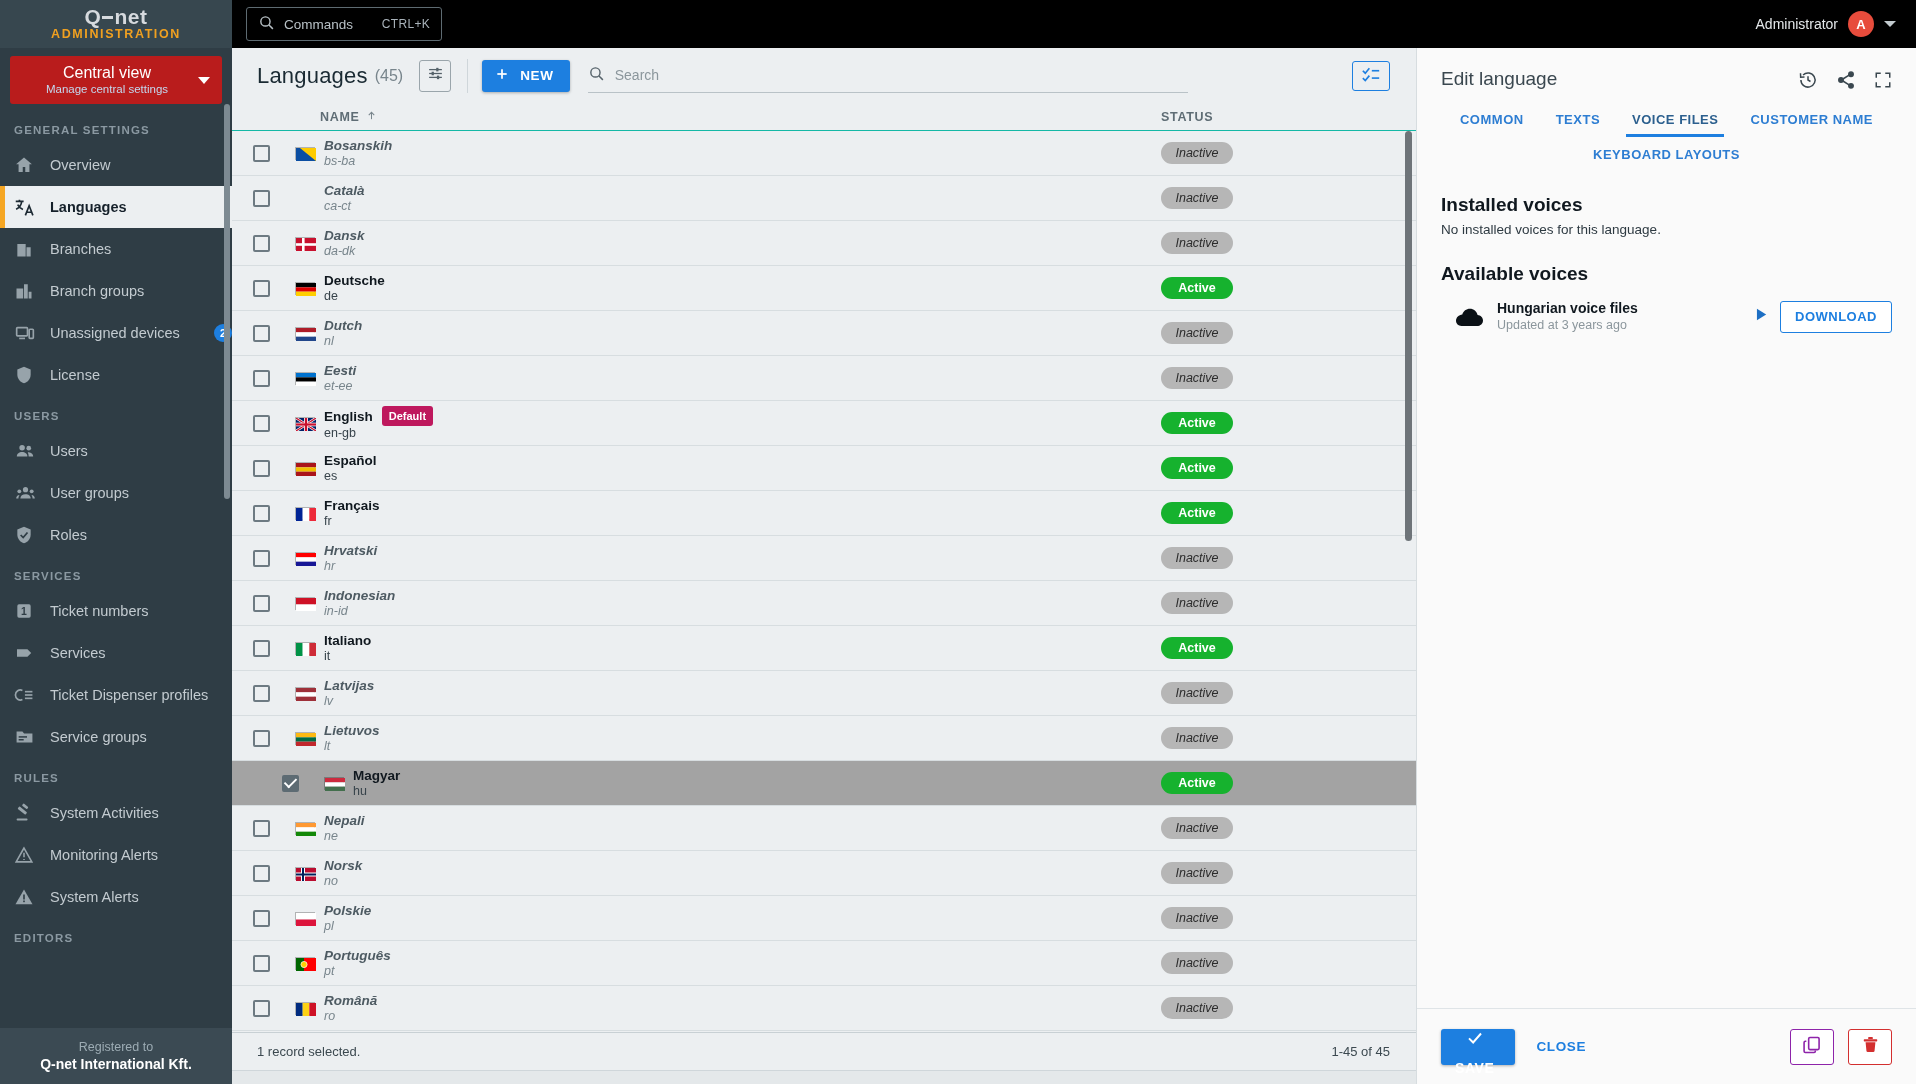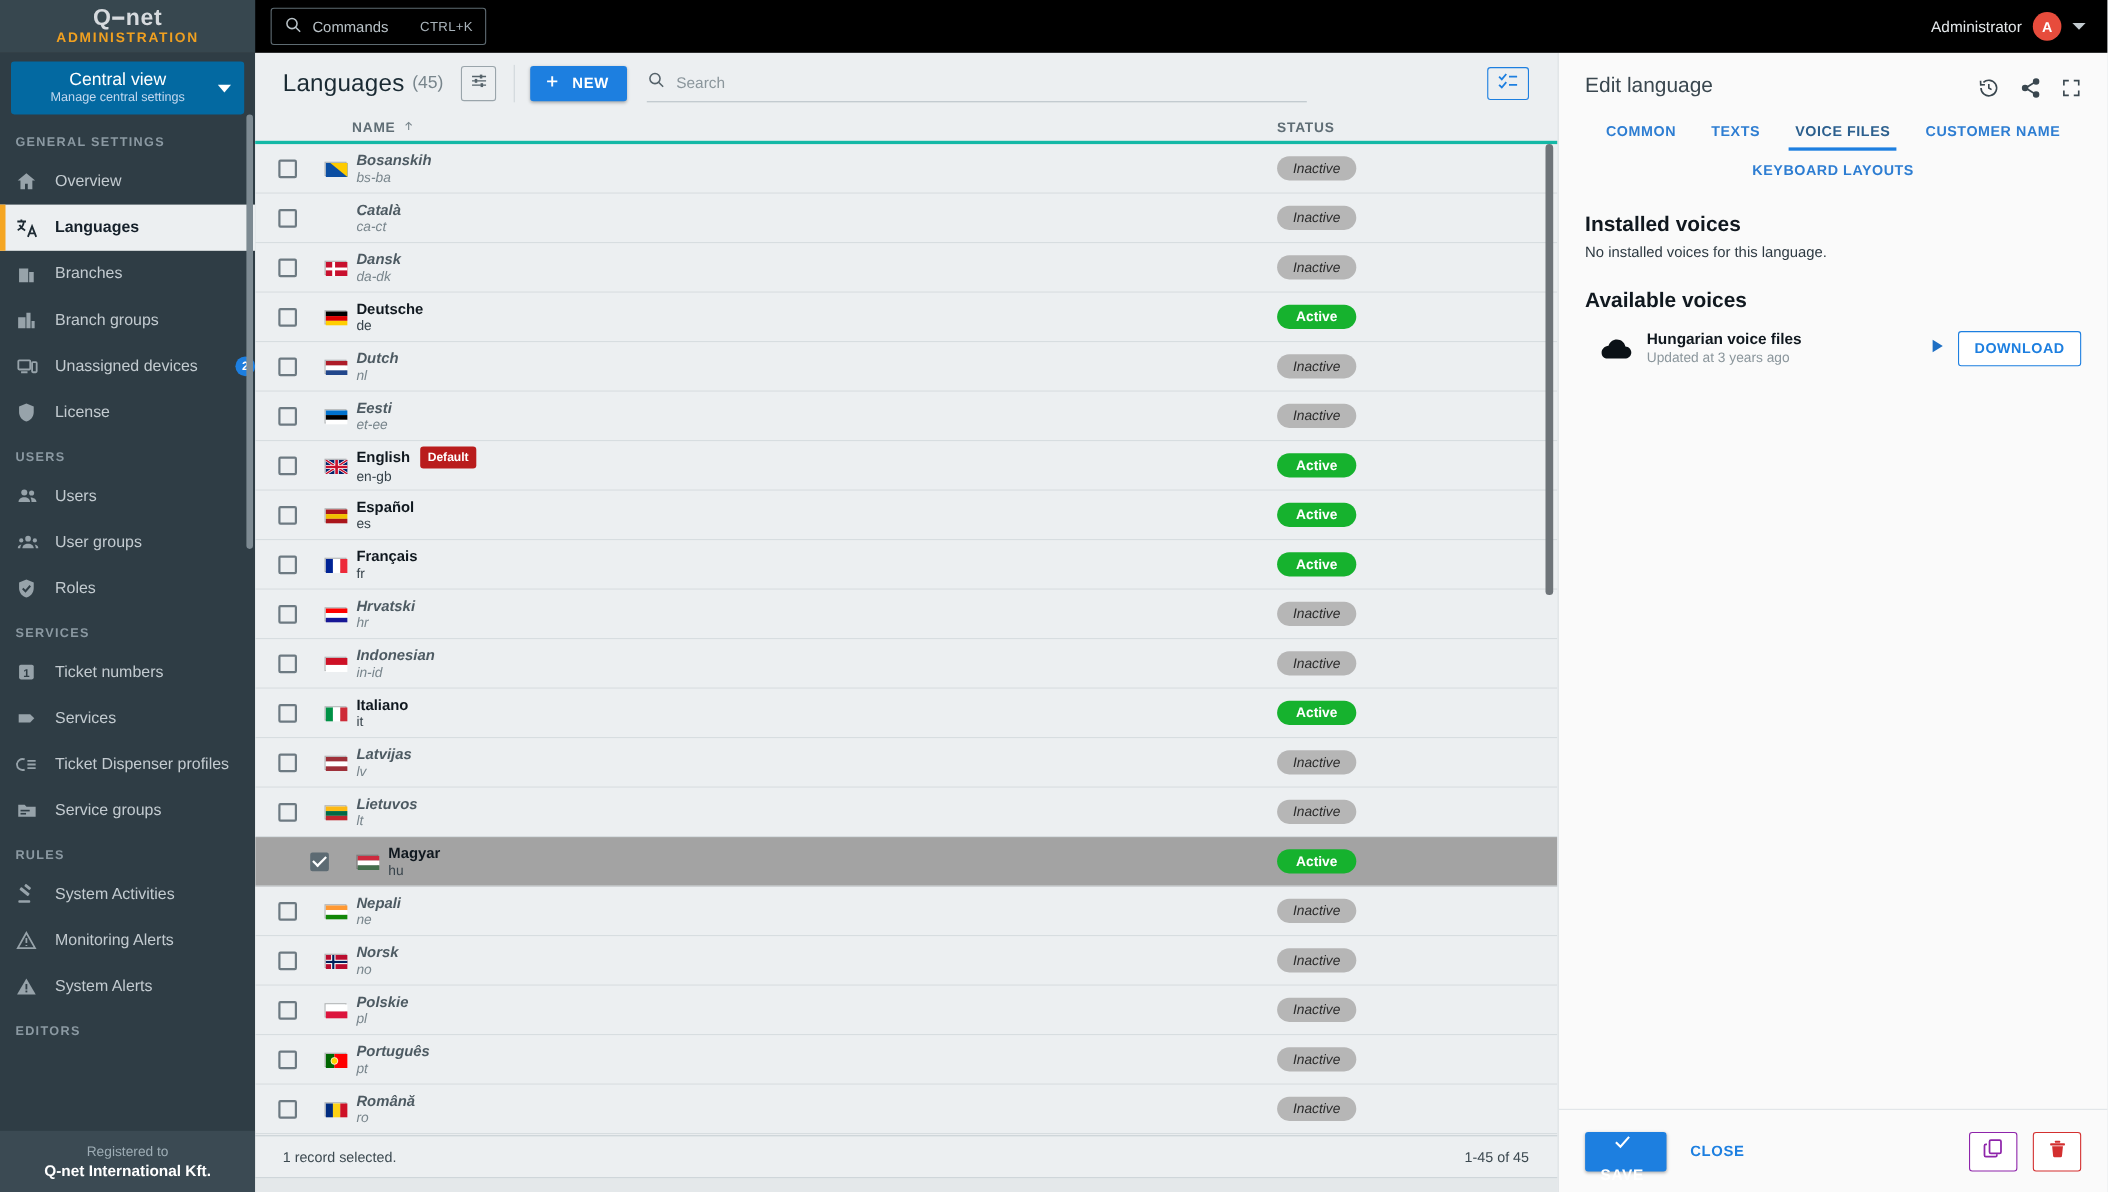--- a/index.html
+++ b/index.html
@@ -46,21 +46,21 @@
 
   
   .body { display: flex; flex: 1 1 auto; min-height: 0; position: relative; }
 
   
   .sidebar {
     width: 232px; flex: 0 0 232px; background: #2f3d45; position: relative;
     display: flex; flex-direction: column; overflow: hidden;
   }
   .view-switch {
-    margin: 8px 10px 6px 10px; background: #0369a1; border-radius: 3px; height: 48px;
+    margin: 8px 10px 6px 10px; background: #b91c1c; border-radius: 3px; height: 48px;
     display: flex; align-items: center; padding: 0 12px; cursor: pointer; position: relative;
   }
   .view-switch .vs-txt { flex: 1 1 auto; }
   .vs-title { color: #fff; font-size: 16px; line-height: 18px; text-align: center; }
   .vs-sub { color: #c3d8ef; font-size: 11.5px; line-height: 14px; text-align: center; }
   .vs-caret { width: 0; height: 0; border-left: 6px solid transparent; border-right: 6px solid transparent; border-top: 7px solid #fff; margin-left: 6px;}
 
   .nav-scroll { flex: 1 1 auto; overflow: hidden; position: relative; padding-bottom: 4px;}
   .nav-group-title {
     color: #8b99a2; font-size: 11.5px; font-weight: bold; letter-spacing: 1.2px;
@@ -121,21 +121,21 @@
   .toolbar-right { margin-left: auto; display: flex; align-items: center; padding-right: 26px; }
   .chk-list-btn {
     width: 38px; height: 30px; border: 1px solid #1d7fe0; border-radius: 3px;
     display: flex; align-items: center; justify-content: center; cursor: pointer; background:#eceff1;
   }
 
   
   .table-area { flex: 1 1 auto; position: relative; min-height: 0; display: flex; flex-direction: column; }
   .thead {
     height: 28px; flex: 0 0 28px; display: flex; align-items: center;
-    border-bottom: 3px solid #14b8a6; padding-left: 0;
+    border-bottom: 1px solid #14b8a6; padding-left: 0;
   }
   .th { font-size: 12.5px; font-weight: bold; color: #5f6d75; letter-spacing: .7px; }
   .th-name { margin-left: 88px; display: flex; align-items: center; gap: 6px; }
   .th-status { margin-left: auto; width: 255px; }
 
   .tbody { flex: 1 1 auto; overflow: hidden; position: relative; }
   .row {
     height: 45px; display: flex; align-items: center; border-bottom: 1px solid #d7dde0;
     position: relative; cursor: pointer;
   }
@@ -151,21 +151,21 @@
     transform: rotate(45deg) translate(-1px,-1px);
   }
   .flag-cell { width: 30px; flex: 0 0 30px; display: flex; align-items: center; justify-content: center; }
   .flag { width: 20px; height: 13px; display: block; border: 1px solid rgba(0,0,0,.25); }
   .name-cell { flex: 1 1 auto; min-width: 0; padding-left: 4px; }
   .lang-name { font-size: 13.5px; line-height: 16px; color: #4d5a62; font-style: italic; font-weight: bold; }
   .lang-code { font-size: 12.5px; line-height: 15px; color: #78858c; font-style: italic; }
   .row.is-active .lang-name { color: #10181f; font-style: normal; font-weight: bold; }
   .row.is-active .lang-code { color: #37434b; font-style: normal; }
   .default-chip {
-    display: inline-block; background: #b91c1c; color: #fff; font-size: 11px; font-weight: bold;
+    display: inline-block; background: #be185d; color: #fff; font-size: 11px; font-weight: bold;
     border-radius: 3px; padding: 2px 7px; margin-left: 9px; vertical-align: 1px; font-style: normal;
   }
   .status-cell { width: 255px; flex: 0 0 255px; }
   .pill {
     display: inline-flex; align-items: center; justify-content: center;
     min-width: 72px; height: 22px; border-radius: 11px; font-size: 12.5px; padding: 0 12px;
   }
   .pill.inactive { background: #b6b6b6; color: #2b2b2b; font-style: italic; }
   .pill.active { background: #16b22e; color: #fff; font-weight: bold; }
 

